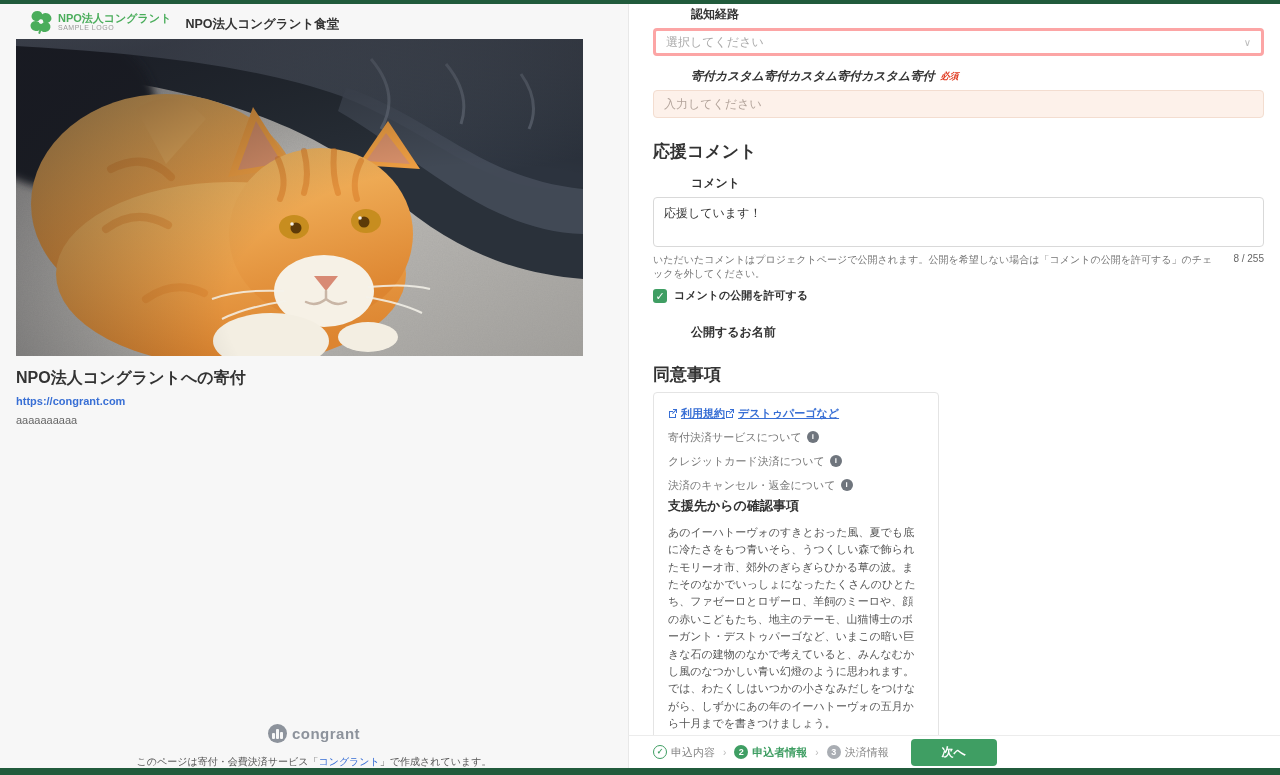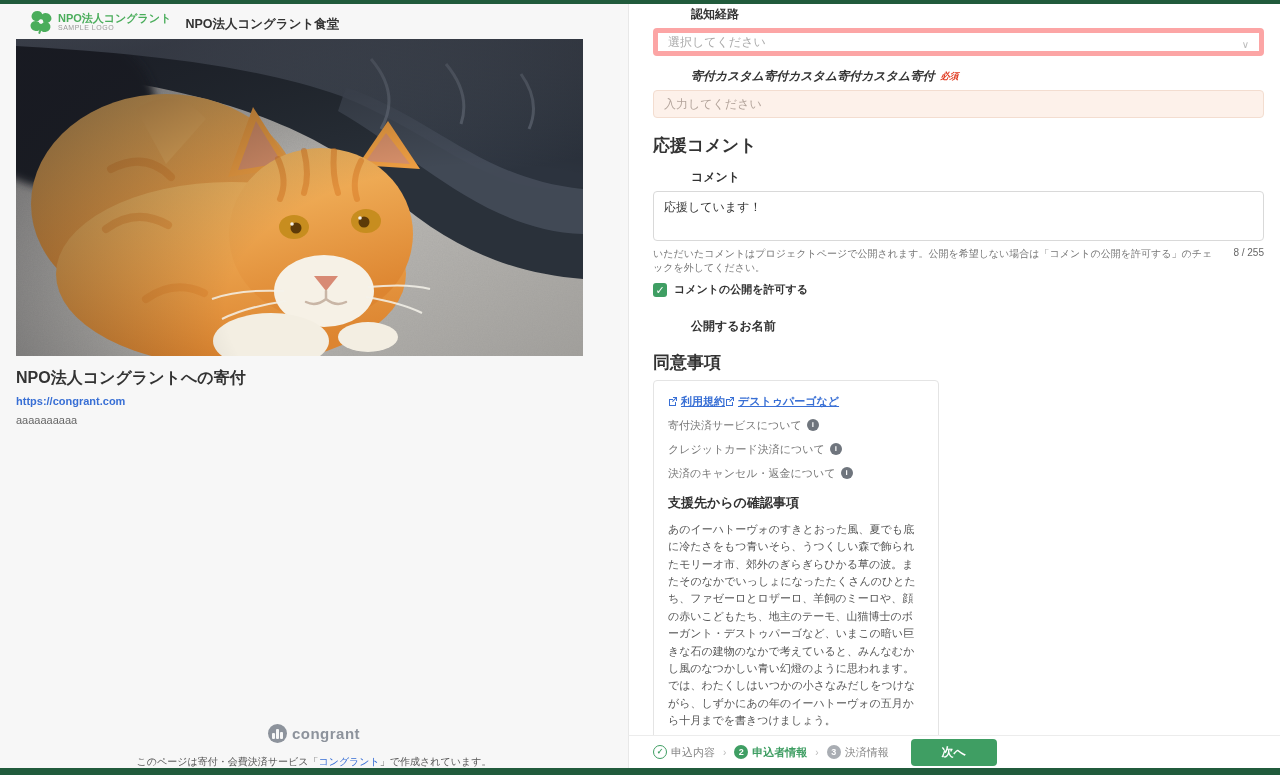--- a/index.html
+++ b/index.html
@@ -35,46 +35,46 @@
   .congrant-mark i:nth-child(3){ left:12.5px; height:7px; }
   .congrant-word { font-size:15px; font-weight:bold; color:#8d939c; letter-spacing:0.5px; }
   .left-footer-line { margin-top:8px; font-size:10px; color:#555; }
   .left-footer-line a { color:#386fd5; text-decoration:none; }
 
   
   .right-panel { position:absolute; left:628px; top:4px; width:652px; height:731px; background:#fff; border-left:1px solid #e8e8e8; padding:2px 16px 0 24px; overflow:hidden; }
 
   .field-label { font-size:12px; font-weight:bold; color:#333; margin-bottom:5px; display:flex; align-items:center; gap:6px;padding-left:38px; }
   .req-badge { font-size:9px; color:#e0391f; font-weight:bold; }
-  .select-box { position:relative; width:100%; height:28px; border:5px solid #fca5a5; border-radius:4px; background:#fff; display:flex; align-items:center; padding:0 10px; }
+  .select-box { position:relative; width:100%; height:28px; border:3px solid #fca5a5; border-radius:4px; background:#fff; display:flex; align-items:center; padding:0 10px; }
   .select-box .ph { font-size:12px; color:#aaa; }
   .select-chevron { position:absolute; right:10px; top:6px; font-size:10px; color:#bbb; }
   .text-input { width:100%; height:28px; border:1px solid #d9d9d9; border-radius:4px; background:#fff; display:flex; align-items:center; padding:0 10px; font-size:12px; color:#aaa; }
   .text-input.pink { background:#fdf1ea; border-color:#f3ddd0; color:#b3a49b; }
 
-  .mt16 { margin-top:12px;font-style:italic; } .mt20 { margin-top:20px; } .mt22 { margin-top:16px; } .mt12 { margin-top:12px; }
+  .mt16 { margin-top:12px;font-style:italic; } .mt20 { margin-top:20px; } .mt22 { margin-top:22px; } .mt12 { margin-top:12px; }
   .section-heading { font-size:17px; font-weight:bold; color:#333; }
 
   .textarea-box { width:100%; height:50px; border:1px solid #d9d9d9; border-radius:4px; background:#fff; padding:7px 10px; font-size:12px; color:#333; }
   .helper-row { display:flex; justify-content:space-between; align-items:flex-start; margin-top:6px; }
   .helper-text { font-size:10px; color:#777; }
   .char-counter { font-size:10px; color:#666; white-space:nowrap; margin-left:14px; }
 
   .checkbox-row { display:flex; align-items:flex-start; gap:7px; margin-top:7px; cursor:default; }
   .checkbox { width:14px; height:14px; border-radius:3px; flex:0 0 auto; margin-top:0.5px; }
   .checkbox.checked { background:#3f9e63; color:#fff; font-size:11px; line-height:14px; text-align:center; }
   .checkbox-label { font-size:11px; color:#333; font-weight:bold; line-height:1.45; }
 
   .agreement-card { margin-top:6px; width:286px; border:1px solid #e4e4e4; border-radius:4px; background:#fff; padding:13px 14px 16px; }
   .agree-links { display:flex; }
   .agree-link { font-size:11px; font-weight:bold; color:#386fd5; text-decoration:underline; display:inline-flex; align-items:center; gap:3px; }
   .ext-icon svg { display:block; }
   .info-line { display:flex; align-items:center; gap:5px; font-size:11px; color:#777; margin-top:9px; }
   .info-icon { width:12px; height:12px; border-radius:50%; background:#6f757d; color:#fff; font-size:8px; font-weight:bold; text-align:center; line-height:12px; font-style:normal; flex:0 0 auto; }
-  .confirm-heading { margin-top:13px; font-size:13px; font-weight:bold; color:#333; }
+  .confirm-heading { margin-top:4px; font-size:13px; font-weight:bold; color:#333; }
   .confirm-text { margin-top:9px; font-size:11px; line-height:1.58; color:#555; }
 
   
   .footer-bar { position:absolute; left:628px; top:735px; width:652px; height:33px; background:#fff; border-top:1px solid #ececec; border-left:1px solid #e8e8e8; display:flex; align-items:center; padding-left:24px; }
   .stepper { display:flex; align-items:center; gap:6px; }
   .step { display:flex; align-items:center; gap:4px; }
   .step-circle { width:14px; height:14px; border-radius:50%; font-size:9px; line-height:14px; text-align:center; font-weight:bold; }
   .step-circle.done { border:1px solid #3f9e63; color:#3f9e63; background:#fff; font-size:8px; line-height:12px; }
   .step-circle.active { background:#3f9e63; color:#fff; }
   .step-circle.pending { background:#a9adb3; color:#fff; }

